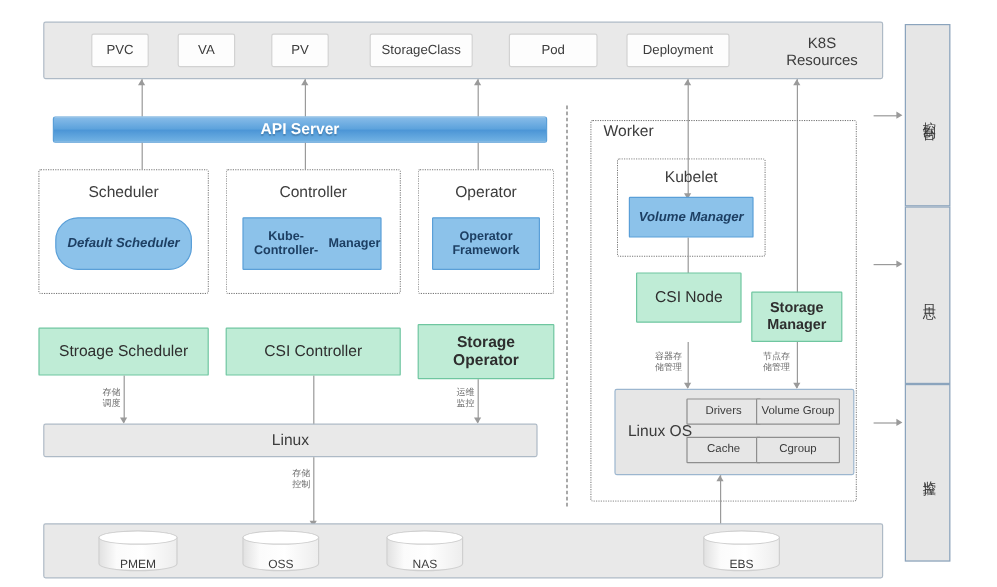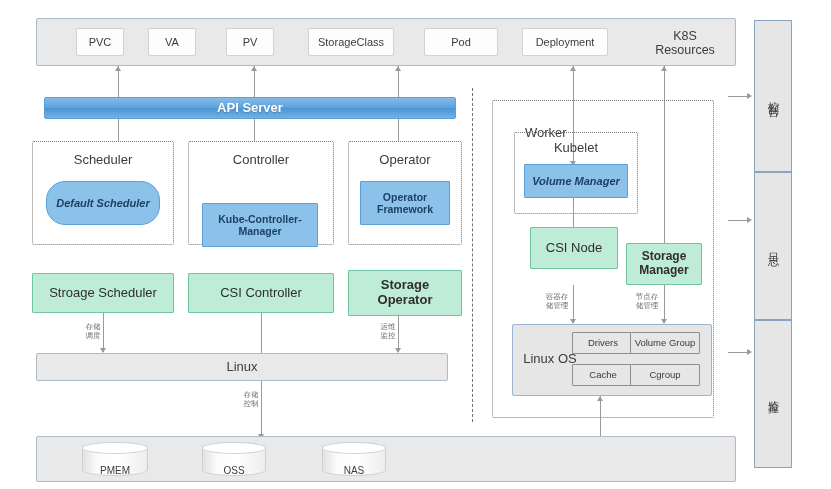--- a/index.html
+++ b/index.html
@@ -266,21 +266,21 @@
   <div class="dashgroup" style="left:32px; top:141px; width:142px; height:104px;">
     <div class="grp-label" style="top:10px;">Scheduler</div>
   </div>
   <div class="node blue big" style="left:46px; top:181px; width:114px; height:44px;border-radius:19px;">
     <span>Default Scheduler</span>
   </div>
 
   <div class="dashgroup" style="left:188px; top:141px; width:146px; height:104px;">
     <div class="grp-label" style="top:10px;">Controller</div>
   </div>
-  <div class="node blue" style="left:202px; top:181px; width:116px; height:44px; flex-direction:column;margin-top:22px;">
+  <div class="node blue" style="left:202px; top:181px; width:116px; height:44px; flex-direction:row;">
     <span>Kube-Controller-</span>
     <span>Manager</span>
   </div>
 
   <div class="dashgroup" style="left:348px; top:141px; width:114px; height:104px;">
     <div class="grp-label" style="top:10px;">Operator</div>
   </div>
   <div class="node blue" style="left:360px; top:181px; width:90px; height:44px; flex-direction:column;">
     <span>Operator</span>
     <span>Framework</span>
@@ -312,21 +312,21 @@
   <div class="node band" style="left:36px; top:353px; width:412px; height:28px; font-size:13px; color:#3c3c3c;">
     <span>Linux</span>
   </div>
 
   <div class="vline" style="left:261px; top:381px; height:57px;"></div>
   <div class="arrowdown" style="left:257.5px; top:434px;"></div>
   <div class="edgelabel" style="left:240px; top:390px; width:22px;">存储
 控制</div>
 
   <div class="dashgroup left-label" style="left:492px; top:100px; width:222px; height:318px;">
-    <div class="grp-label" style="top:24px;margin-left:22px;">Worker</div>
+    <div class="grp-label" style="top:0;">Worker</div>
   </div>
 
   <div class="dashgroup" style="left:514px; top:132px; width:124px; height:82px;">
     <div class="grp-label" style="top:7px;">Kubelet</div>
   </div>
   <div class="node blue big" style="left:524px; top:164px; width:104px; height:34px;">
     <span>Volume Manager</span>
   </div>
 
   <div class="vline" style="left:573px; top:198px; height:46px;"></div>
@@ -380,20 +380,25 @@
   <div class="cyl" style="left:202px; top:442px; width:64px; height:34px;">
     <span class="cyl-body"></span>
     <span class="cyl-top"></span>
     <span class="cyl-text">OSS</span>
   </div>
   <div class="cyl" style="left:322px; top:442px; width:64px; height:34px;">
     <span class="cyl-body"></span>
     <span class="cyl-top"></span>
     <span class="cyl-text">NAS</span>
   </div>
+  <div class="cyl" style="left:586px; top:442px; width:64px; height:34px;">
+    <span class="cyl-body"></span>
+    <span class="cyl-top"></span>
+    <span class="cyl-text">EBS</span>
+  </div>
 
   <div class="sidecell" style="position:absolute; left:754px; top:20px; width:38px; height:152px;">
     <span>控制台</span>
   </div>
   <div class="sidecell" style="position:absolute; left:754px; top:172px; width:38px; height:148px;">
     <span>日志</span>
   </div>
   <div class="sidecell" style="position:absolute; left:754px; top:320px; width:38px; height:148px;">
     <span>监控</span>
   </div>

